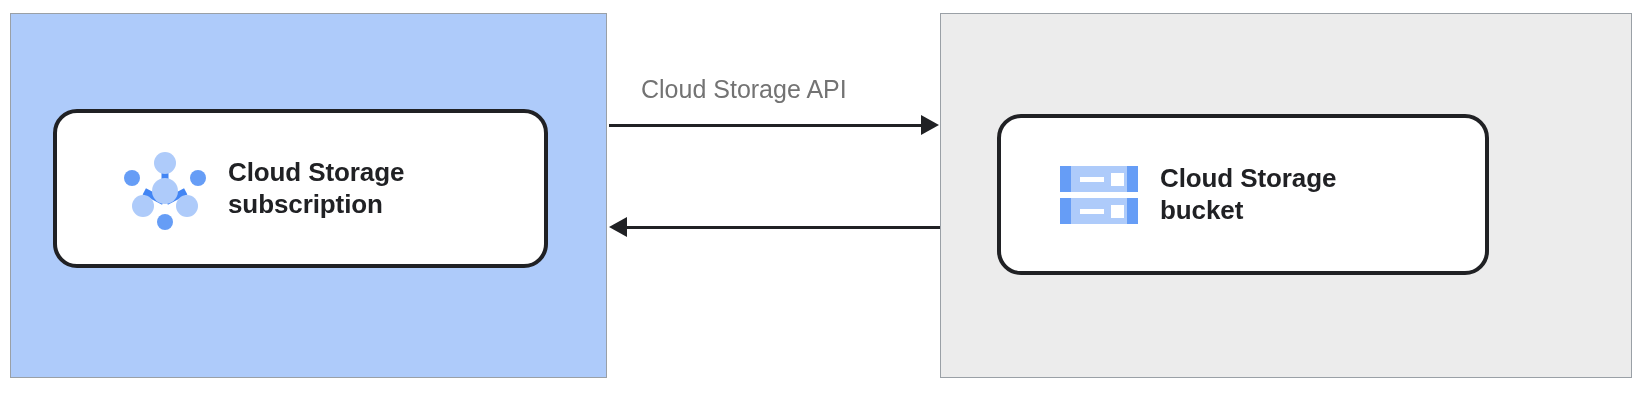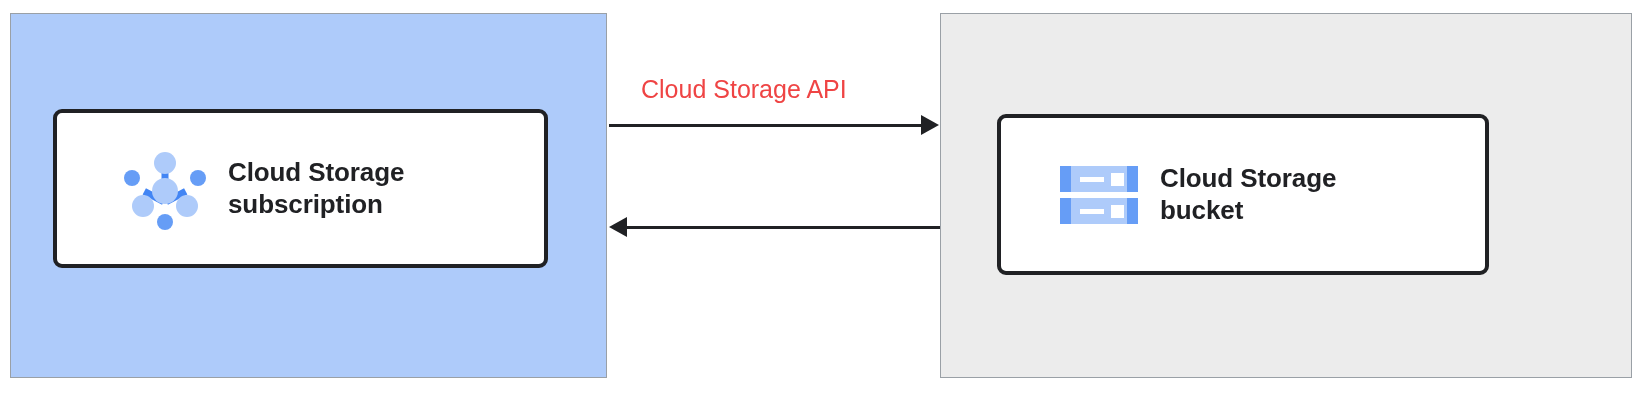--- a/index.html
+++ b/index.html
@@ -41,21 +41,21 @@
     height: 365px;
     background: #ececec;
   }
 
   
   .node-card {
     position: absolute;
     box-sizing: border-box;
     background: #ffffff;
     border: 4px solid #202124;
-    border-radius: 9px;
+    border-radius: 24px;
     display: flex;
     align-items: center;
   }
   #card-subscription {
     left: 53px;
     top: 109px;
     width: 495px;
     height: 159px;
     padding-left: 65px;
   }
@@ -117,21 +117,21 @@
     width: 313px;
   }
   #head-response {
     left: 609px;
     top: 217px;
   }
 
   .conn-label {
     position: absolute;
     font-size: 25px;
-    color: #ef4444;
+    color: #737373;
     white-space: nowrap;
   }
   #label-api {
     left: 641px;
     top: 75px;
   }
   #label-response {
     left: 640px;
     top: 250px;
   }

